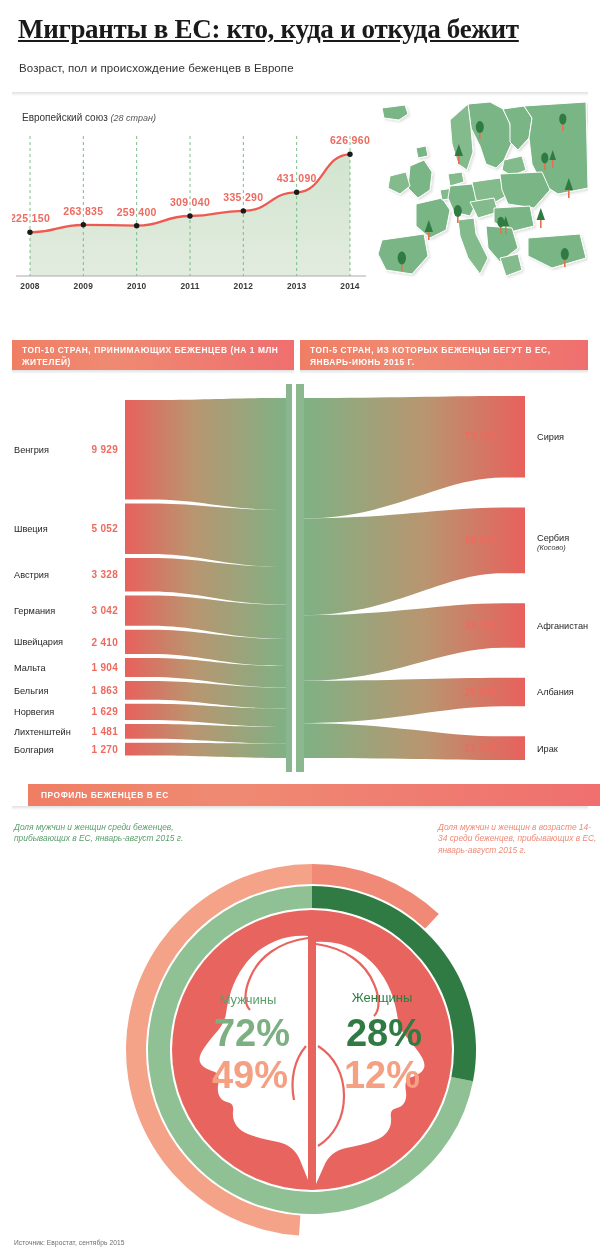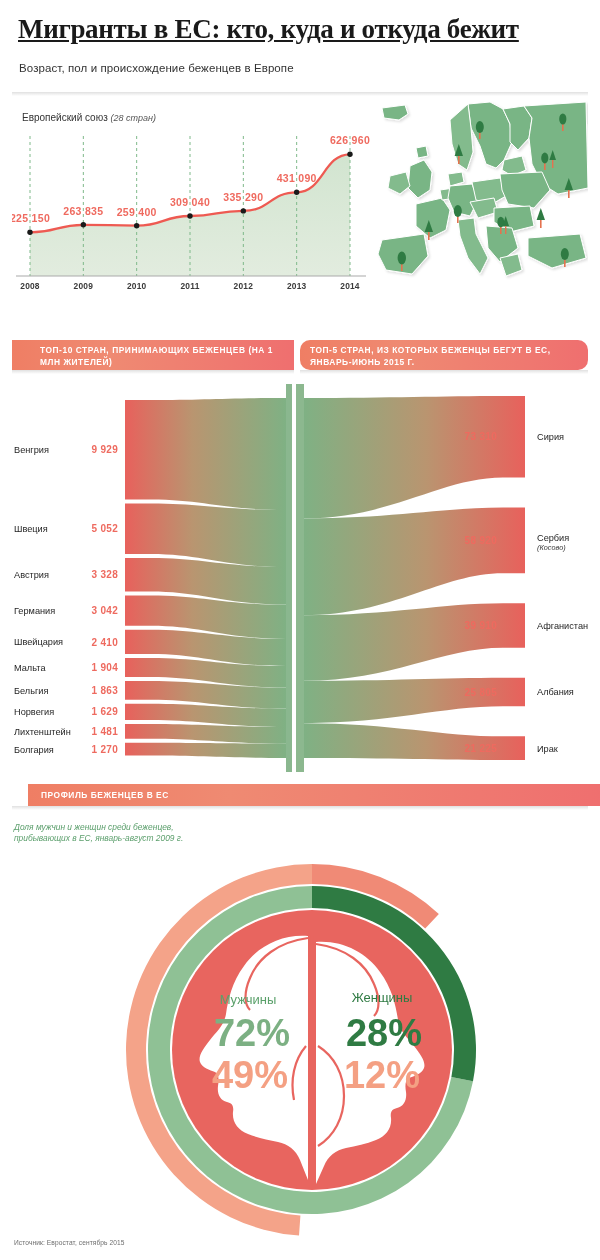--- a/index.html
+++ b/index.html
@@ -56,22 +56,22 @@
   }
   .yr-label{
     font-size:8.4px;font-weight:700;fill:#3a3a3a;
     font-family:"Liberation Sans","DejaVu Sans",sans-serif;letter-spacing:.2px;
   }
 
   
   .map-wrap{position:absolute;left:372px;top:98px;width:216px;height:208px;overflow:hidden;}
 
   
-  #bar2a{top:340px;height:30px;left:12px;width:282px;padding:5px 0 0 28px;}
-  #bar2b{top:340px;height:30px;left:300px;width:288px;padding:5px 0 0 10px;border-radius:10px;}
+  #bar2a{top:340px;height:30px;left:12px;width:282px;padding:5px 0 0 10px;}
+  #bar2b{top:340px;height:30px;left:300px;width:288px;padding:5px 0 0 10px;}
   #bar2ash{top:370px;left:12px;width:282px;}
   #bar2bsh{top:370px;left:300px;width:288px;}
   .sankey-wrap{position:absolute;left:0;top:382px;width:600px;height:392px;}
   .sk-country{
     font-size:9.2px;fill:#1f1f1f;
     font-family:"Liberation Sans","DejaVu Sans",sans-serif;
   }
   .sk-sub{font-size:7.3px;fill:#3a3a3a;font-style:italic;}
   .sk-val{
     font-size:10px;font-weight:700;fill:#ee6a5f;letter-spacing:.3px;
@@ -329,21 +329,22 @@
         <text x="497" y="369.78519870420223" text-anchor="end" class="sk-val">21 225</text>
         <text x="537" y="369.5851987042022" class="sk-country">Ирак</text>
       </svg>
   </div>
 
   <div class="sec-bar" id="bar3">
     <div class="lbl">ПРОФИЛЬ БЕЖЕНЦЕВ В ЕС</div>
   </div>
   <div class="sec-shadow" id="bar3sh"></div>
 
-  <div class="prof-note" id="noteL">Доля мужчин и женщин среди беженцев, прибывающих в ЕС, январь-август 2009 г.</div>
+  <div class="prof-note" id="noteL">Доля мужчин и женщин среди беженцев, прибывающих в ЕС, январь-август 2015 г.</div>
+  <div class="prof-note" id="noteR">Доля мужчин и женщин в возрасте 14-34 среди беженцев, прибывающих в ЕС, январь-август 2015 г.</div>
 
   <div class="donut-wrap">
     <svg id="donutSvg" width="480" height="400">
         <path d="M227.02529588359263 385.5469133483273 A186 186 0 0 1 240 14 L240 34 A166 166 0 0 0 228.42042535847514 365.59563234313083 Z" fill="#f4a389"></path>
         <path d="M240 14 A186 186 0 0 1 366.85169497162474 63.96821149883431 L353.21172777037475 78.5952855312177 A166 166 0 0 0 240 34 Z" fill="#f08a76"></path>
         <path d="M400.9868580854169 231.29267524175333 A164 164 0 1 1 240 36 L240 58 A142 142 0 1 0 379.3910600495683 227.09487734346934 Z" fill="#8fc195"></path>
         <path d="M240 36 A164 164 0 0 1 400.9868580854169 231.29267524175336 L379.3910600495683 227.09487734346936 A142 142 0 0 0 240 58 Z" fill="#2f7b43"></path>
         <circle cx="240" cy="200" r="140" fill="#e8655f"></circle>
         <g>
           <path d="M236 86 C210 84 186 96 172 116 C160 132 156 150 154 164 C152 176 144 182 138 190 C131 199 126 206 128 212 C130 218 138 220 143 222 C147 224 147 230 146 236 C145 244 148 250 155 252 C160 253 162 256 161 262 C160 272 166 280 176 284 C186 288 196 290 206 292 C216 294 224 300 228 310 L236 330 L236 86 Z" fill="#ffffff"></path>

